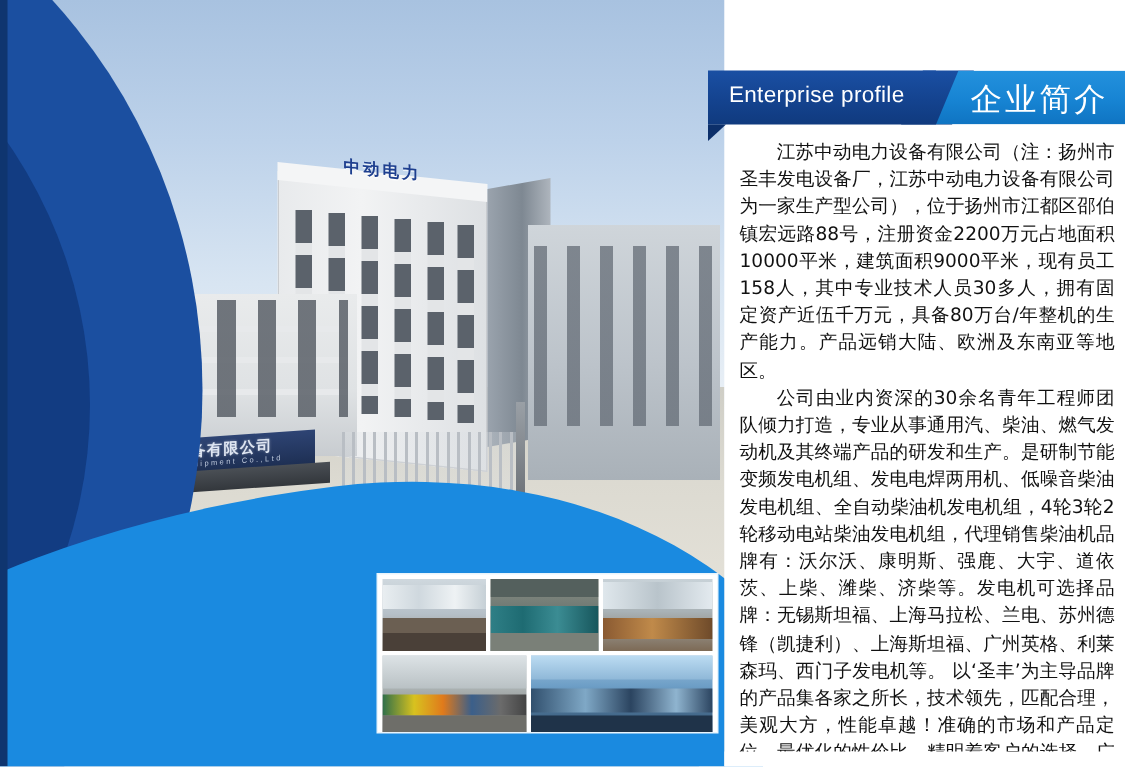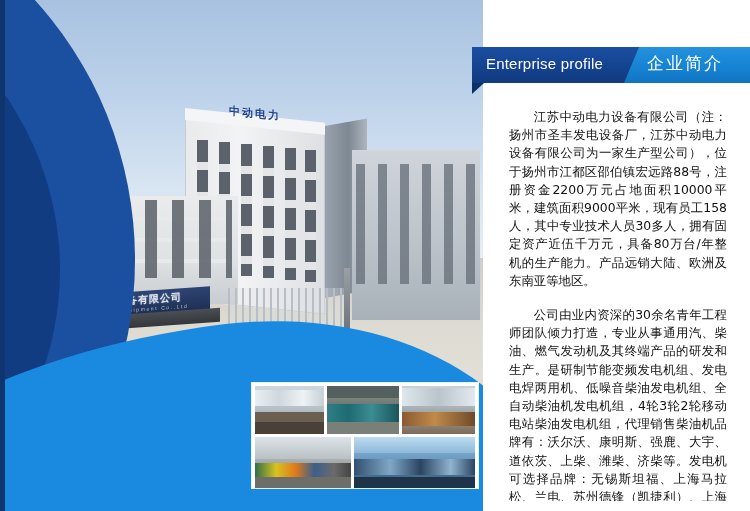--- a/index.html
+++ b/index.html
@@ -203,31 +203,31 @@
     position:absolute; left:0; top:36px; width:0; height:0;
     border-left:12px solid #0c2f6a;
     border-bottom:11px solid transparent;
   }
   .banner-en {
     position:absolute; left:14px; top:8px; color:#ffffff;
     font-size:15px; letter-spacing:.2px; z-index:3;
   }
   .banner-cn {
     position:absolute; left:175px; top:5px; color:#ffffff;
-    font-size:17px; letter-spacing:2px; z-index:3;
+    font-size:21px; letter-spacing:2px; z-index:3;
     font-family:Liberation Sans, sans-serif;
   }
 
   .body-text {
     position:absolute; left:10px; top:92px; width:250px;
     font-size:12.4px; line-height:18.2px; color:#111;
     text-align:justify; text-justify:inter-character;
     font-family:"DejaVu Sans","Liberation Sans",sans-serif;
   }
-  .body-text p { text-indent:2em; margin:16px; }
+  .body-text p { text-indent:2em; margin:0; }
 
   .panel-bottom-pad { position:absolute; left:0; bottom:0; width:267px; height:10px; background:#fff; }
 </style>
 </head>
 <body>
 
 <div id="page">
 
   <div class="hero">
 

